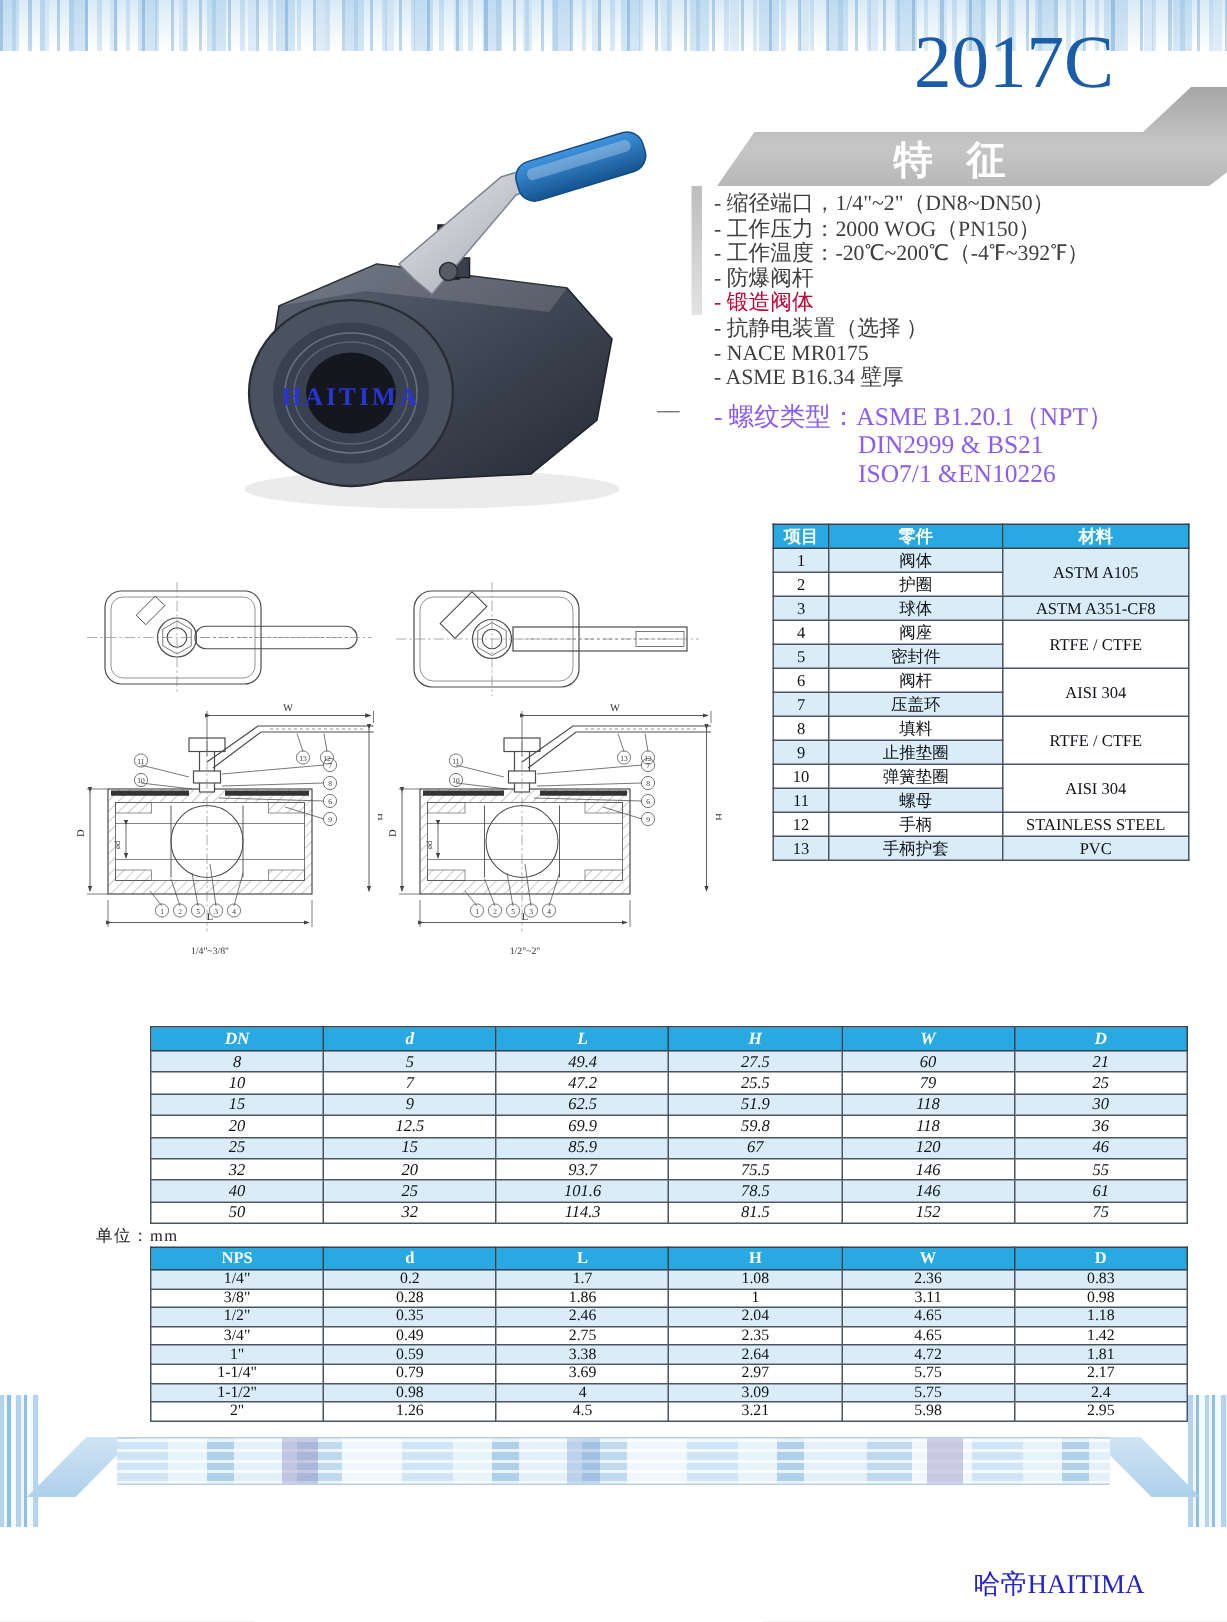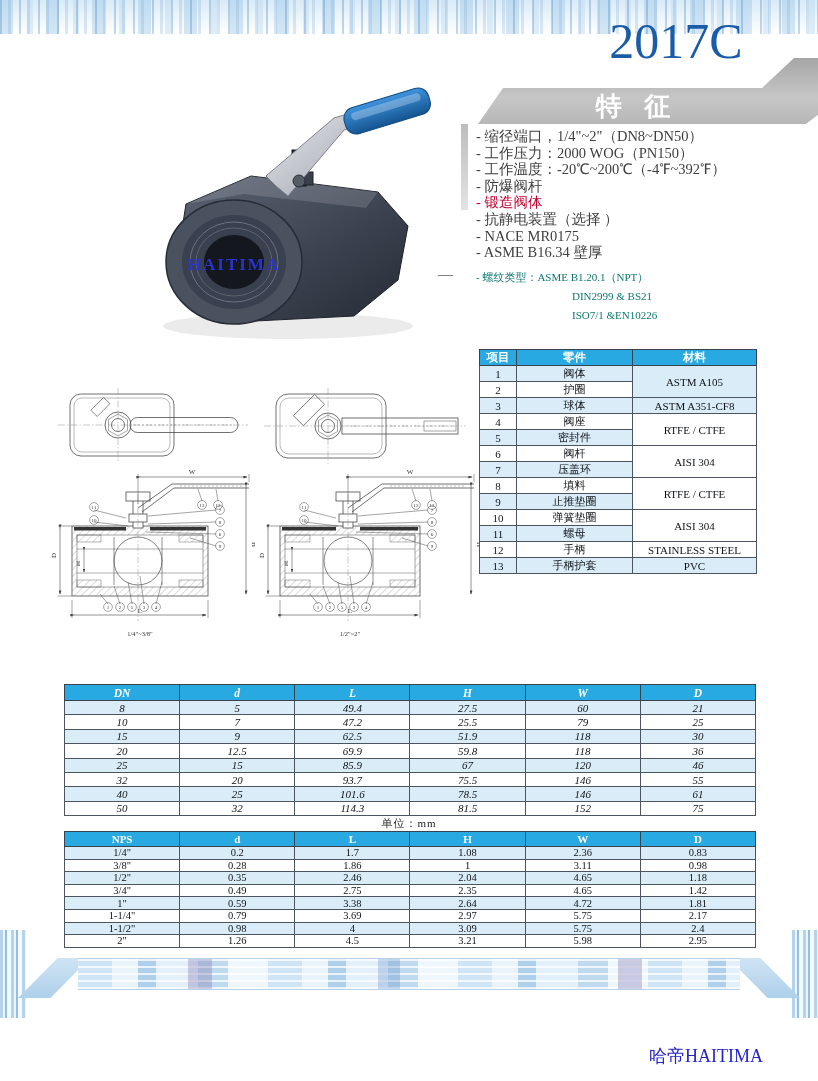--- a/index.html
+++ b/index.html
@@ -30,42 +30,42 @@
     color:#ffffff; font-size:26px; font-weight:bold; letter-spacing:8px; }
   .banner-tab { position:absolute; left:461px; top:124px; width:7px; height:86px;
     background:linear-gradient(180deg,#bdbdbd,#e3e3e3); }
 
   
   .features { position:absolute; left:476px; top:128px; width:338px;
     font-size:14.5px; line-height:16.6px; color:#3e3e3e; }
   .features .line { white-space:nowrap; }
   .features .red { color:#c00030; }
   .thread-block { position:absolute; left:476px; top:268px; width:338px;
-    font-size:11px; line-height:19px; color:#0f766e; }
+    font-size:17px; line-height:19px; color:#8b5cf6; }
   .thread-block .indent { padding-left:96px; }
   .dash-mark { position:absolute; left:438px; top:266px; font-size:15px; color:#555; }
 
   
   table.spec { border-collapse:collapse; table-layout:fixed;
-    font-family:"Liberation Serif", serif; }
+    font-family:"Liberation Serif", serif;margin-left:36px; }
   table.spec th { background:#29a9e1; color:#ffffff; font-weight:bold;
     border:1px solid #39434f; padding:0; }
   table.spec td { border:1px solid #4a5560; text-align:center; padding:0; color:#101418;
     background:#ffffff; }
   table.spec tbody tr:nth-child(odd) td { background:#d9ecf8; }
 
   .parts { position:absolute; left:479px; top:349px; width:277px; }
   .parts th { font-size:11.5px; height:15px; color:#11355f; }
   .parts td { font-size:11px; height:12.7px; }
 
   .dn-table { position:absolute; left:64px; top:684px; width:692px;font-style:italic; }
   .dn-table th { font-size:11.5px; height:15px; }
   .dn-table td { font-size:11px; height:13.4px; }
 
-  .unit-note { position:absolute; left:64px; top:816px; width:690px; text-align:center;
+  .unit-note { position:absolute; left:64px; top:816px; width:690px; text-align:left;
     font-size:11px; color:#222; letter-spacing:1px; }
 
   .nps-table { position:absolute; left:64px; top:831px; width:692px; }
   .nps-table th { font-size:11px; height:14px; }
   .nps-table td { font-size:10.5px; height:11.6px; }
 
   
   .photo { position:absolute; left:116px; top:84px; }
   .drawing-left { position:absolute; left:50px; top:386px; }
   .drawing-right { position:absolute; left:256px; top:386px; }

